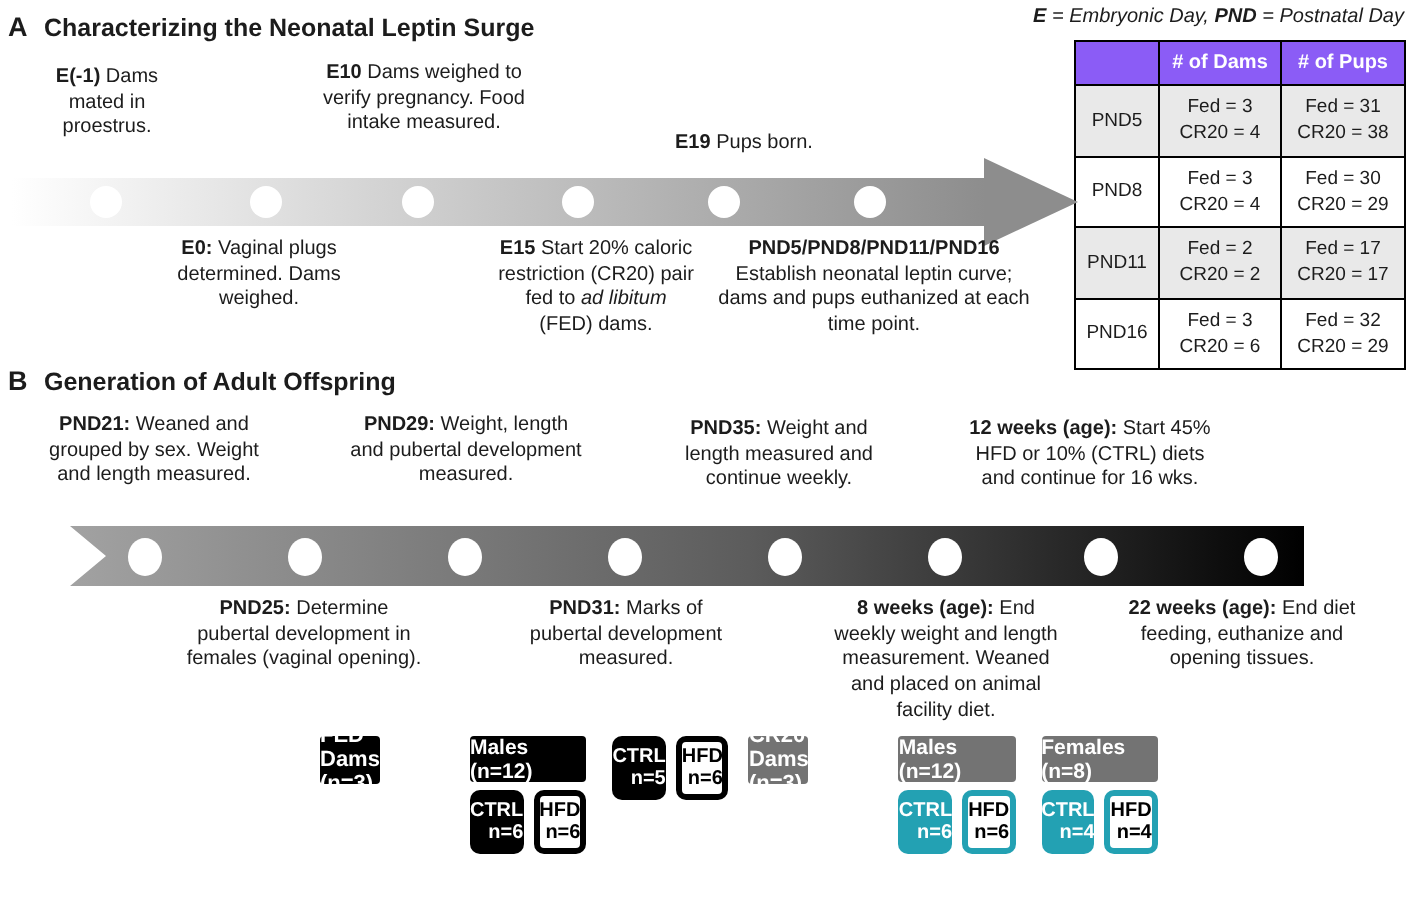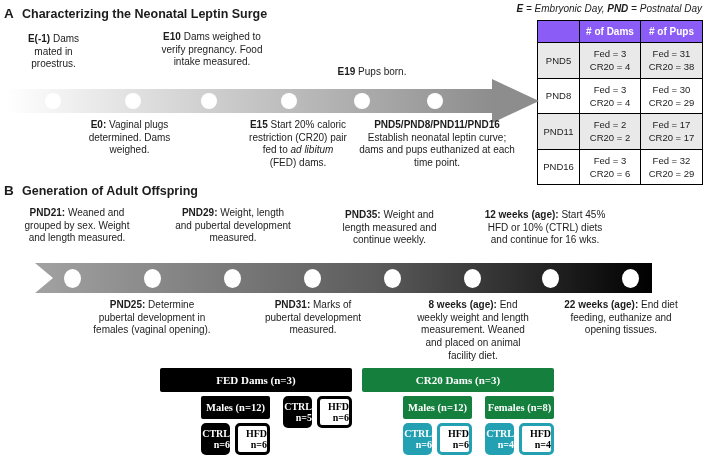--- a/index.html
+++ b/index.html
@@ -36,34 +36,34 @@
   .data-table { position: absolute; left: 537px; top: 20px; border-collapse: collapse; font-size: 9.5px; table-layout: fixed; }
   .data-table th { background: #8b5cf6; color: #ffffff; font-weight: bold; border: 1px solid #000000; padding: 5px 4px; font-size: 10px; margin-top: 40px; }
   .data-table td { border: 1px solid #000000; text-align: center; vertical-align: middle; padding: 4px 3px; line-height: 1.4; background: #ffffff; }
   .data-table .row-shaded td { background: #e9e9e9; }
   .data-table .col-label { width: 42px; }
   .data-table .col-dams { width: 61px; }
   .data-table .col-pups { width: 62px; }
 
   
   .tree { position: absolute; left: 160px; top: 368px; width: 394px; display: flex; gap: 10px; }
-  .family { flex: 1; display: flex; flex-direction: column; gap: 4px; font-family: Liberation Serif, serif; }
+  .family { flex: 1; display: flex; flex-direction: row; gap: 4px; }
   .parent-box { height: 24px; display: flex; align-items: center; justify-content: center;
     color: #ffffff; font-weight: bold; font-size: 11px; border-radius: 2px; }
   .subrow { display: flex; gap: 13px; margin-left: 41px; }
   .subgroup { flex: 1; display: flex; flex-direction: column; gap: 4px; }
   .group-label { height: 23px; display: flex; align-items: center; justify-content: center;
     color: #ffffff; font-weight: bold; font-size: 10.5px; border-radius: 2px; }
   .leafrow { display: flex; gap: 5px; }
   .leaf { flex: 1; height: 32px; display: flex; flex-direction: column; align-items: flex-end; justify-content: center;
     font-weight: bold; font-size: 10px; line-height: 1.15; border-radius: 5px; }
   .fed .parent-box, .fed .group-label { background: #000000; }
   .fed .leaf.filled { background: #000000; color: #ffffff; }
   .fed .leaf.outline { background: #ffffff; color: #000000; border: 3px solid #000000; }
-  .cr20 .parent-box, .cr20 .group-label { background: #15803d; }
+  .cr20 .parent-box, .cr20 .group-label { background: #737373; }
   .cr20 .leaf.filled { background: #23a1b3; color: #ffffff; }
   .cr20 .leaf.outline { background: #ffffff; color: #000000; border: 3px solid #23a1b3; }
 </style>
 </head>
 <body>
 
 <div class="figure">
 
   <span class="panel-label" style="left:4px; top:6px;">A</span>
   <span class="panel-title" style="left:22px; top:7px;">Characterizing the Neonatal Leptin Surge</span>

